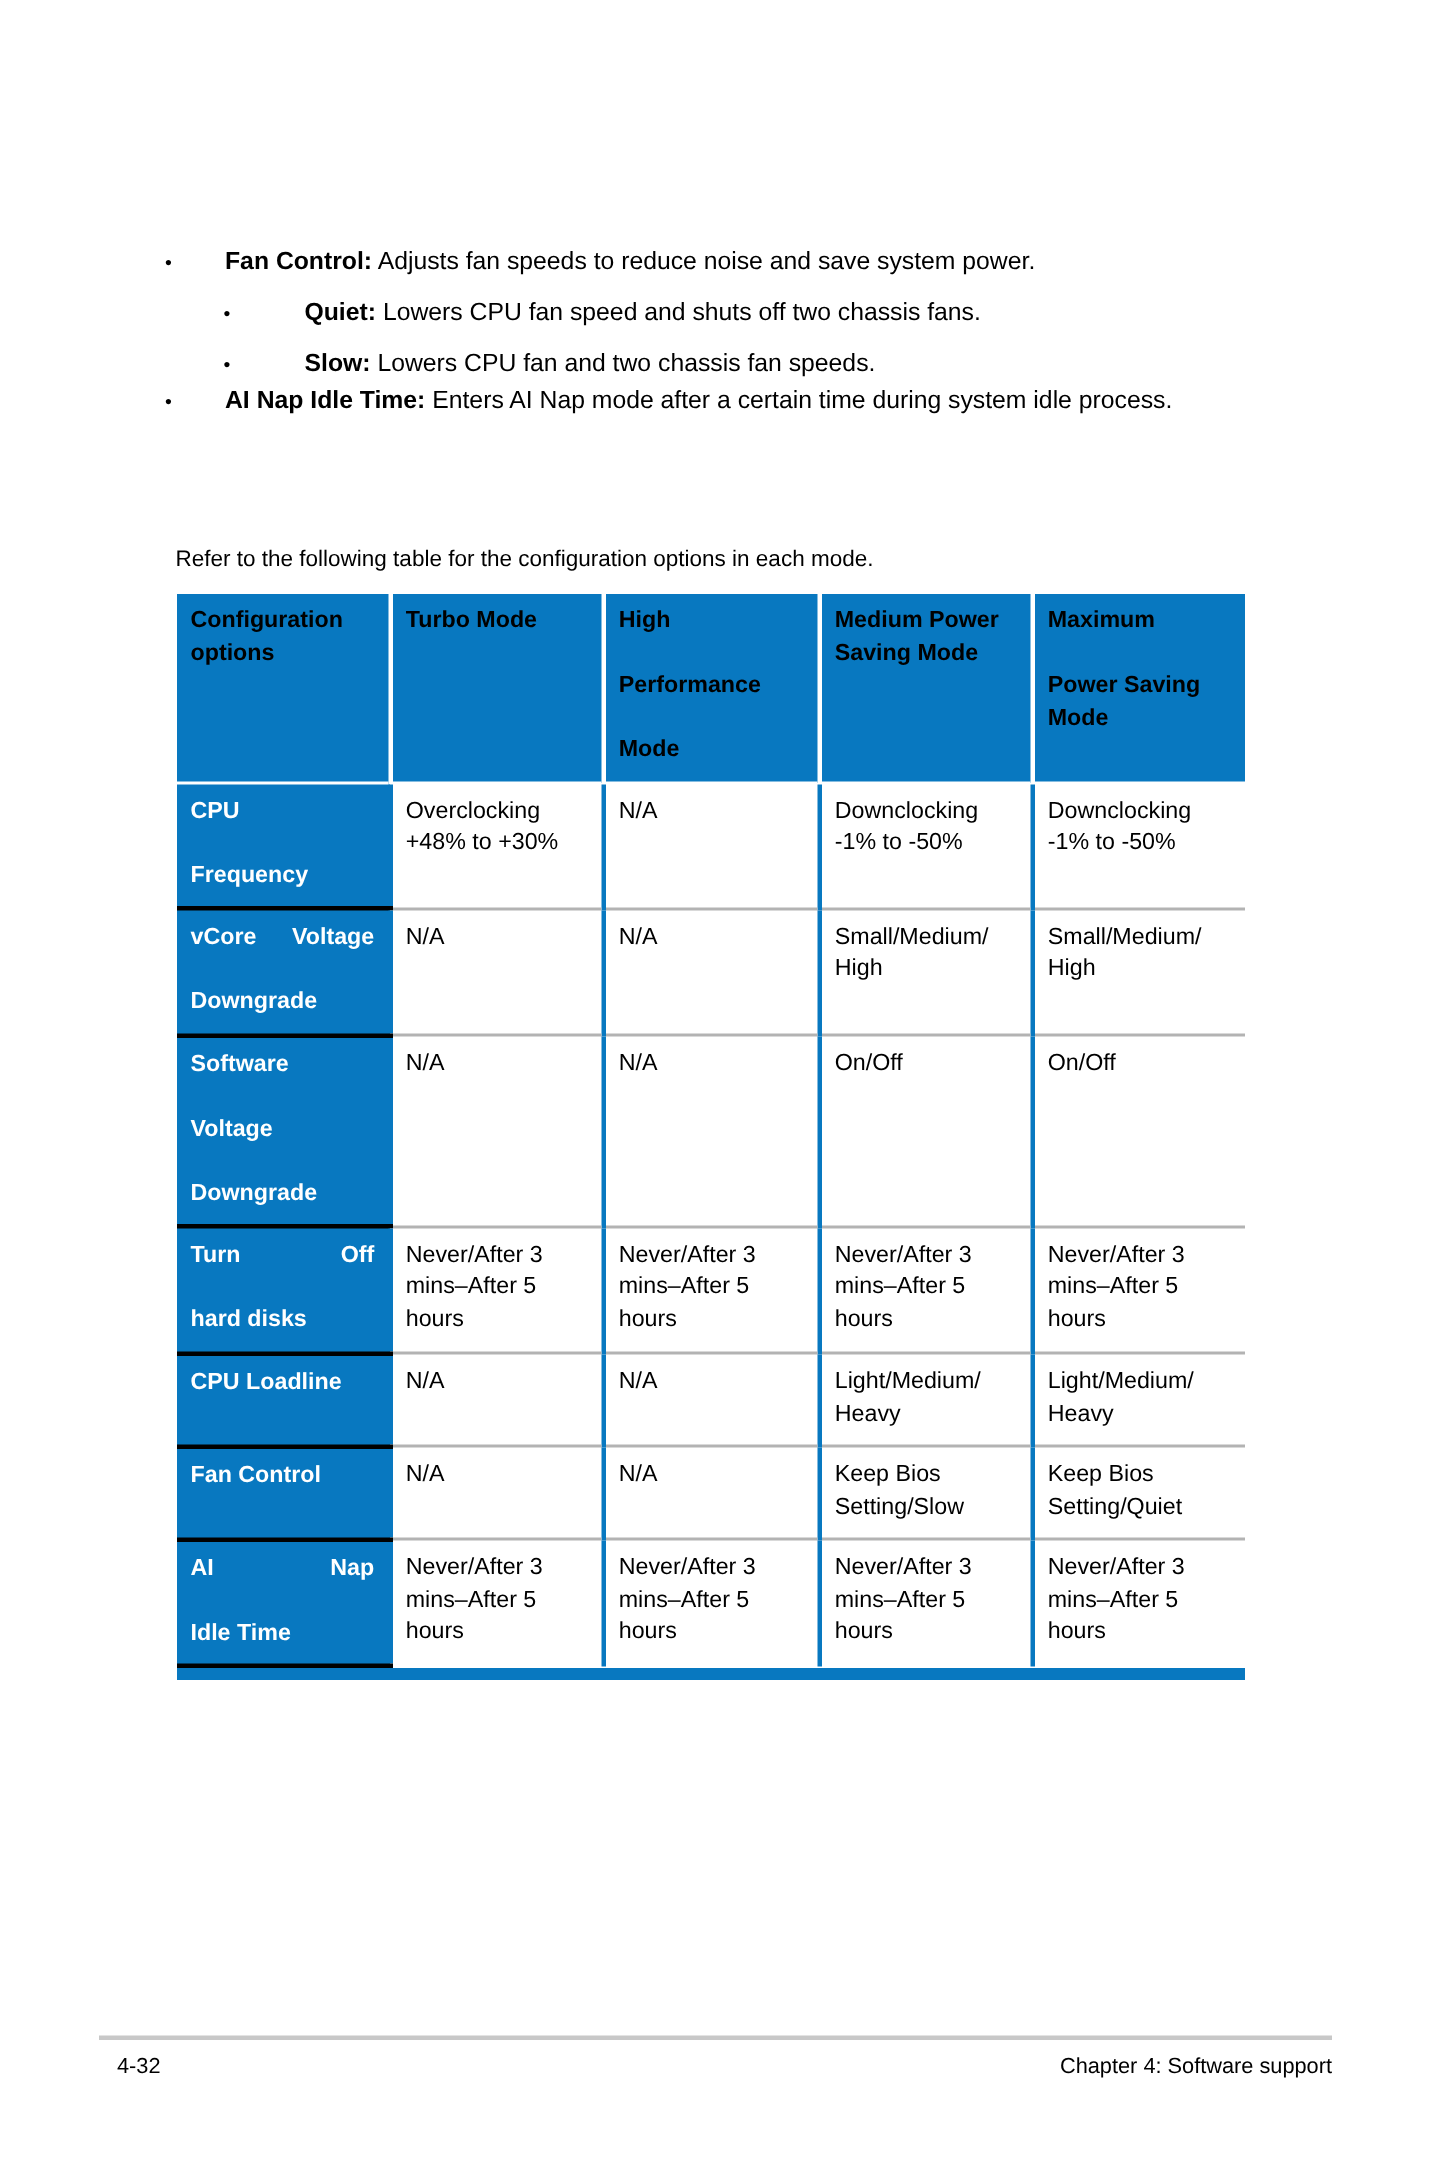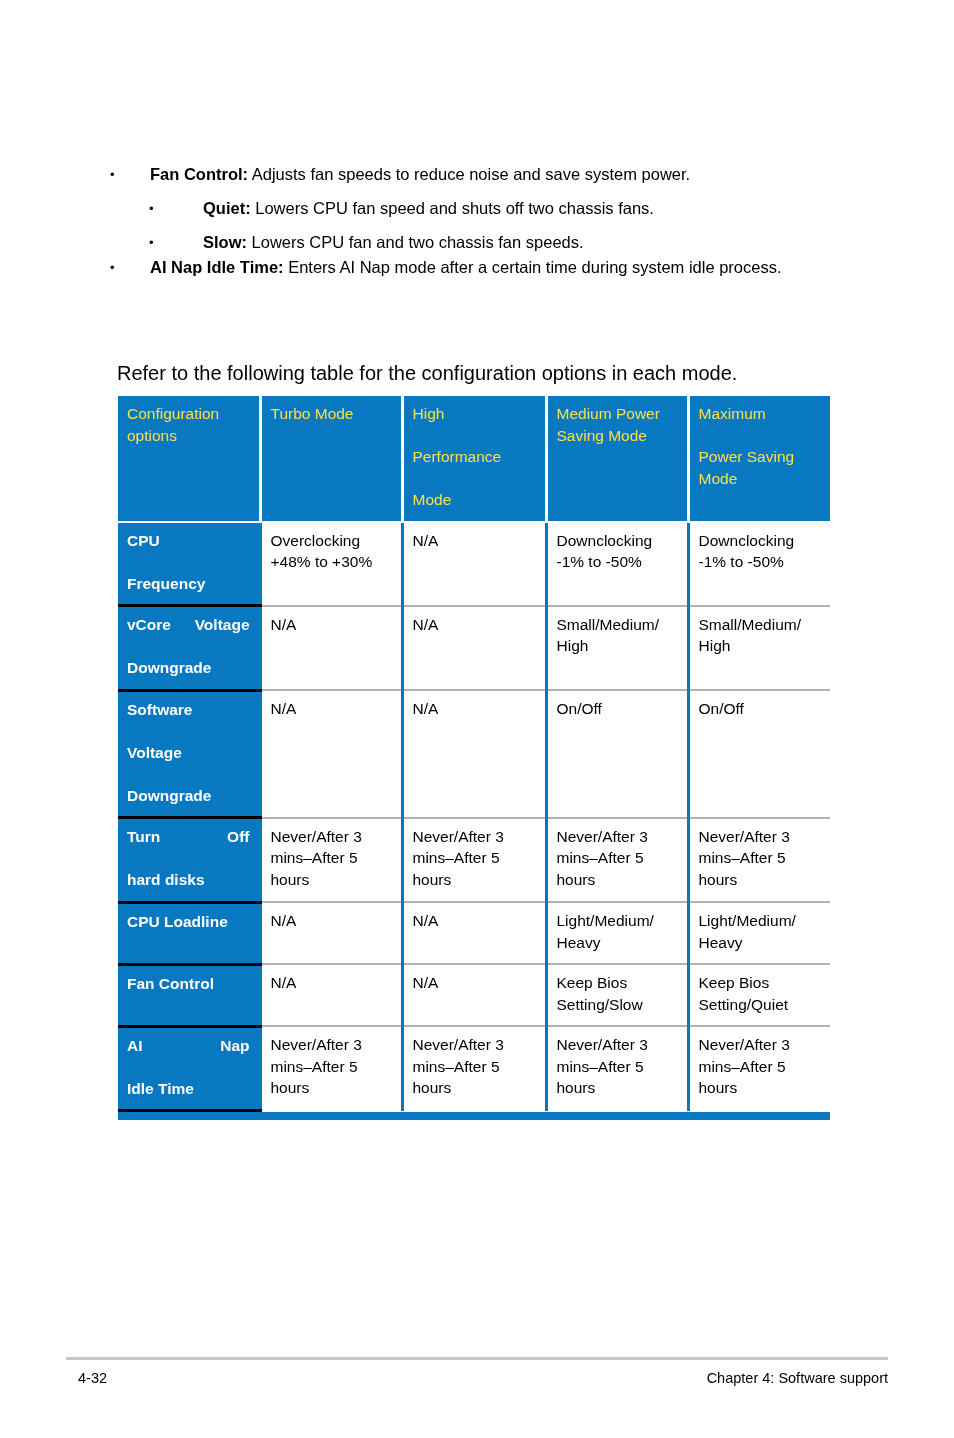--- a/index.html
+++ b/index.html
@@ -52,21 +52,21 @@
     max-width: 672px;
   }
   .lvl2 .bullet-text { max-width: 640px; }
   .bullet-text b { font-weight: bold; }
 
   
   .refer {
     position: absolute;
     left: 117px;
     top: 361px;
-    font-size: 20px;
+    font-size: 15px;
     line-height: 24px;
     text-align: right;
   }
 
   
   .tbl-wrap {
     position: absolute;
     left: 118px;
     top: 396px;
     width: 712px;
@@ -94,22 +94,22 @@
   td.hdcol {
     background: #0878c0;
     color: #ffffff;
     font-weight: bold;
     border-bottom: 3px solid #000000;
     border-right: 0;
   }
   
   tr.headrow td {
     background: #0878c0;
-    color: #fde047;
-    font-weight: normal;
+    color: #000000;
+    font-weight: bold;
     border-bottom: 2px solid #ffffff;
   }
   tr.headrow td.datahd {
     border-left: 3px solid #ffffff;
   }
   
   td.data {
     background: #ffffff;
     color: #000000;
     border-left: 3px solid #0878c0;

